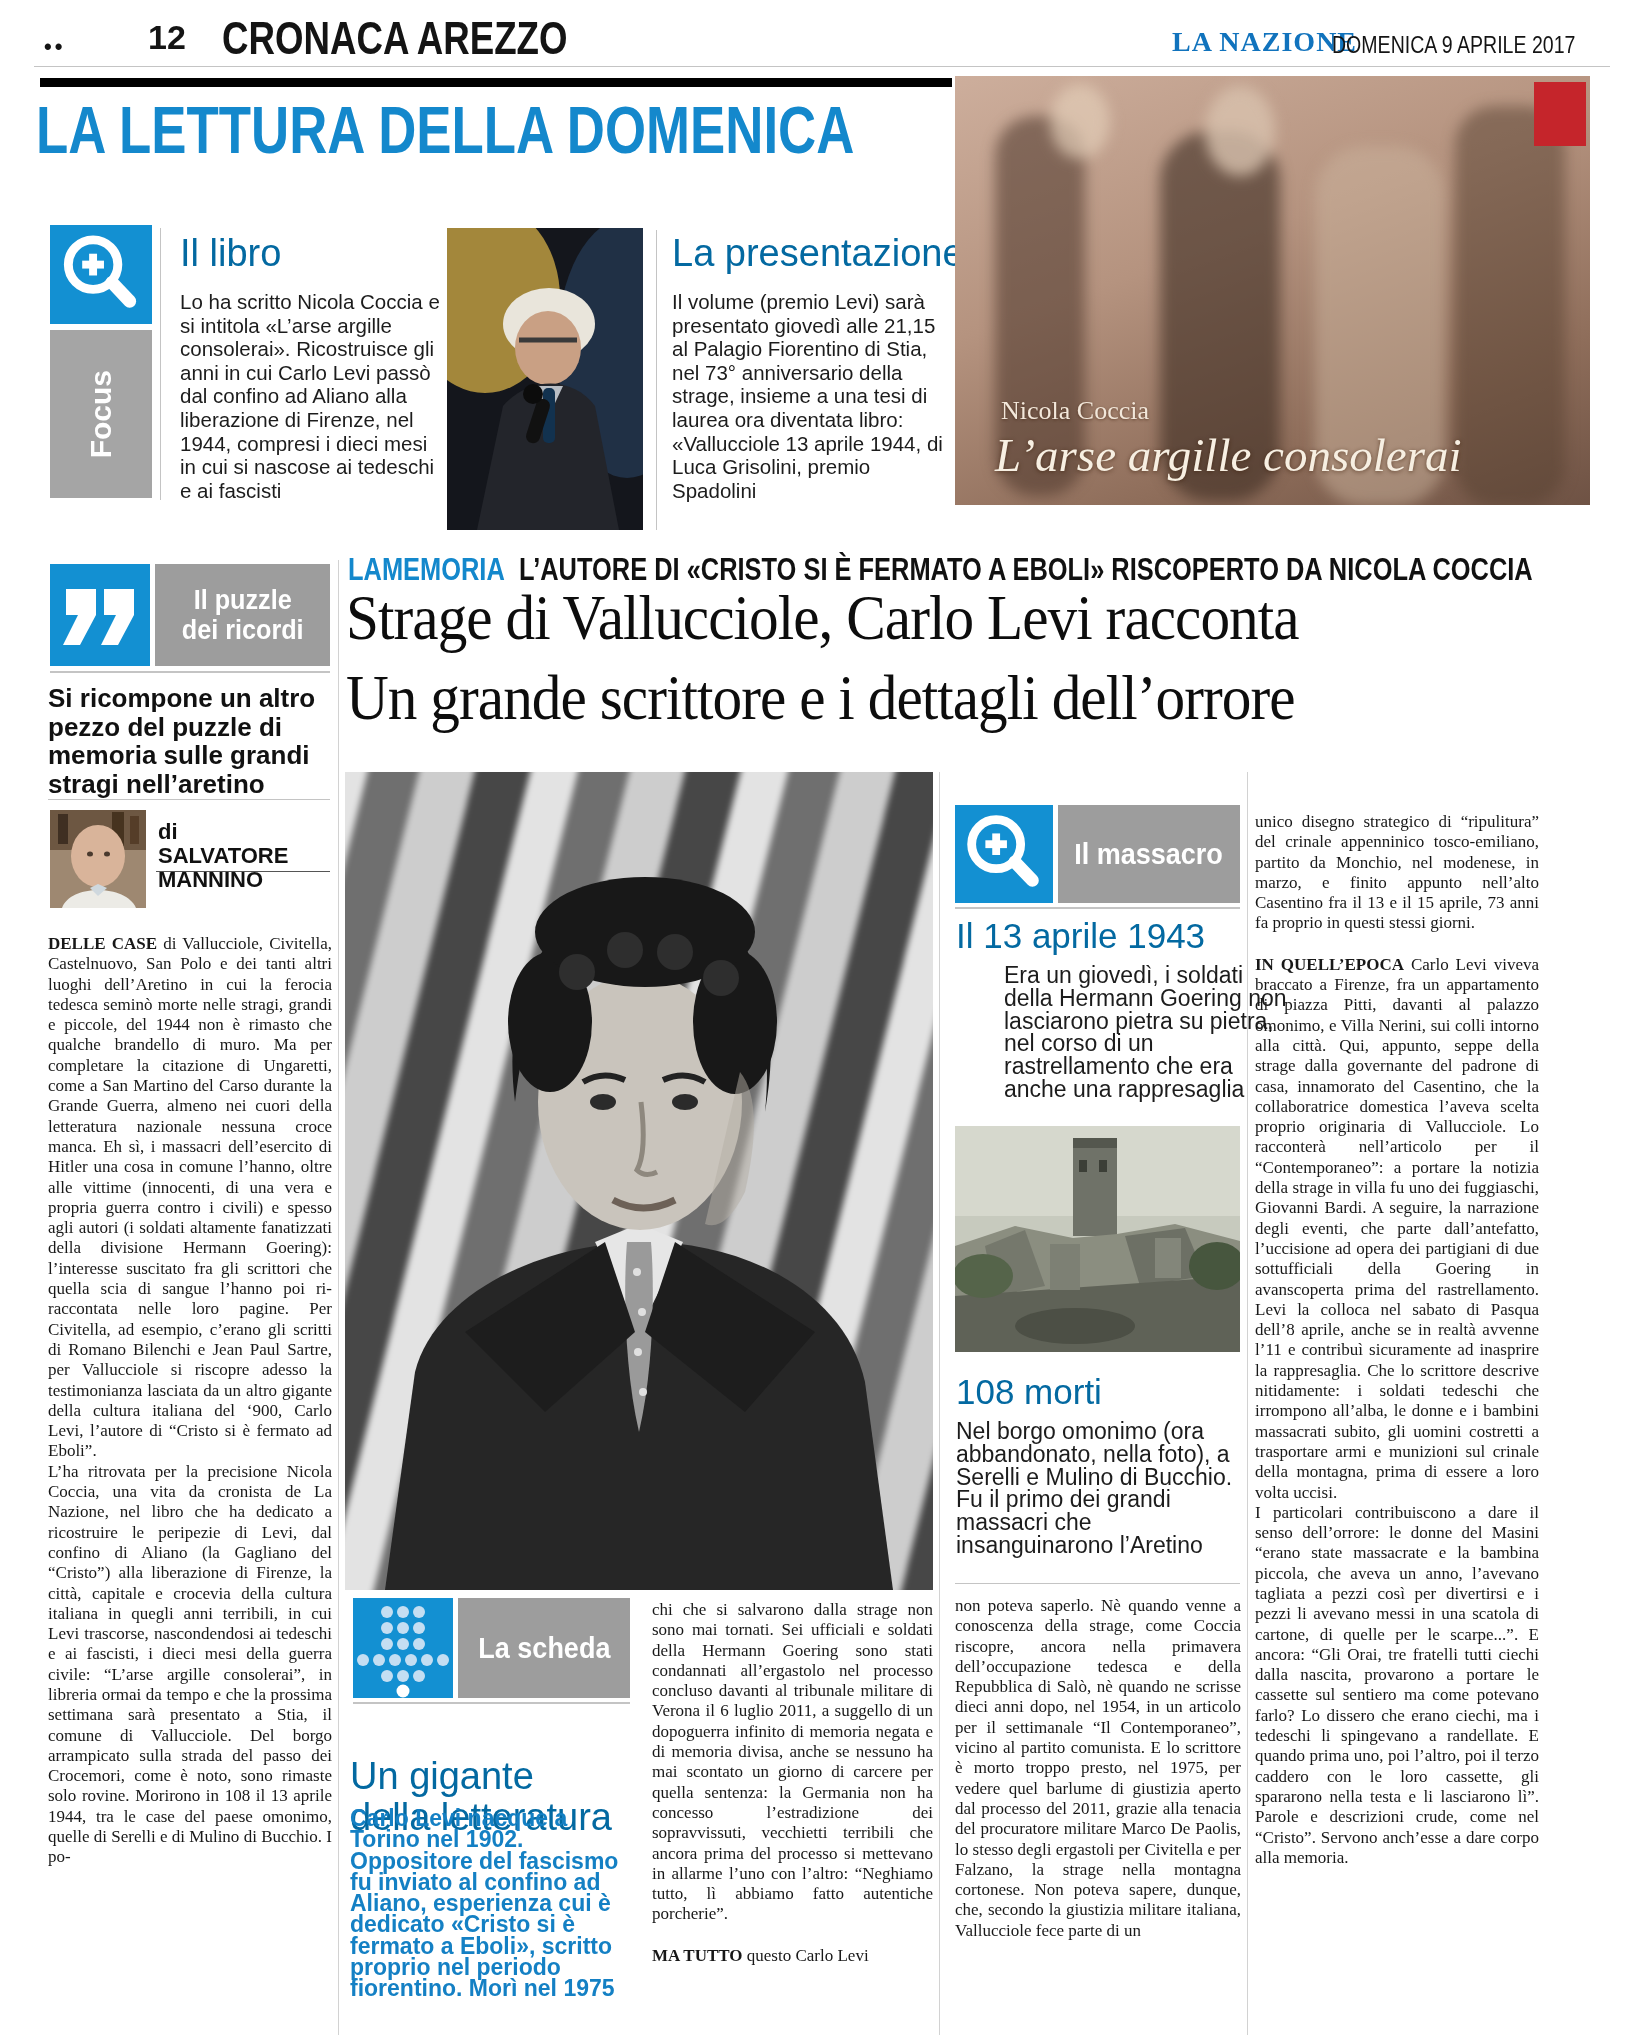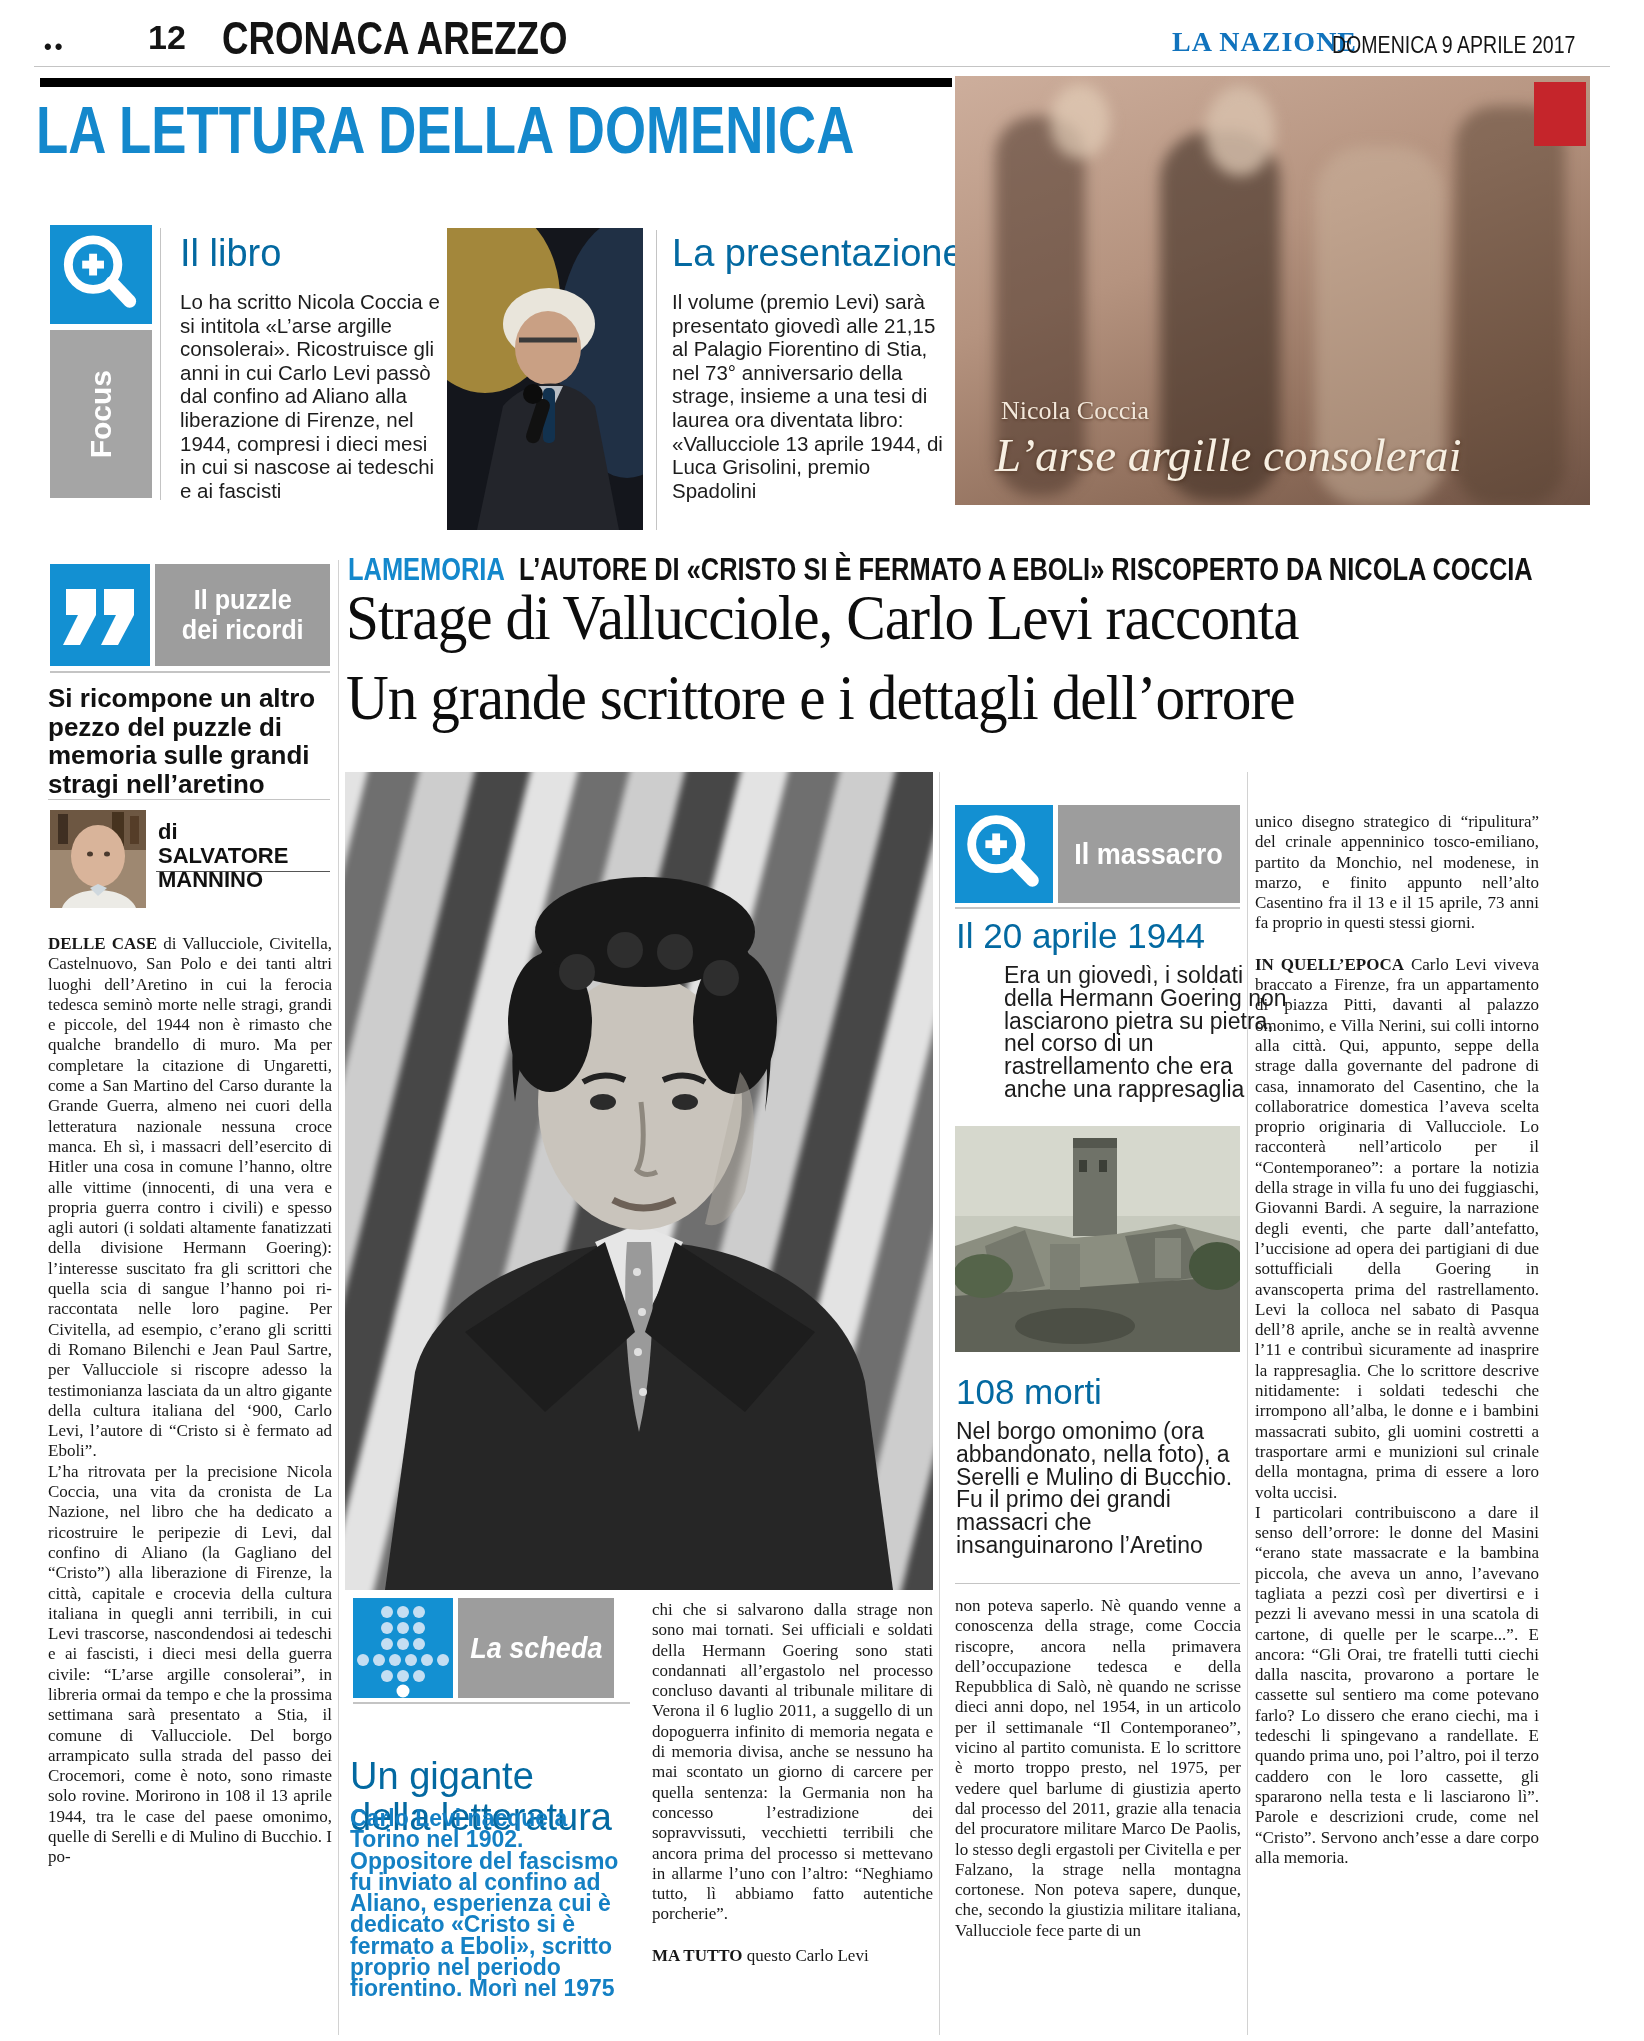--- a/index.html
+++ b/index.html
@@ -195,21 +195,21 @@
         <line x1="31" y1="40" x2="53" y2="40" stroke="#fff" stroke-width="8"></line>
         <line x1="61" y1="58" x2="79" y2="77" stroke="#fff" stroke-width="13" stroke-linecap="round"></line>
       </svg>
     </span>
   </div>
   <div class="boxlabel" style="left:1058px;top:805px;width:182px;height:98px;font-size:30px;">
     <span class="cx" style="transform:scaleX(.9);transform-origin:50% 50%;">Il massacro</span>
   </div>
   <div class="hl" style="left:955px;top:907px;width:285px;height:2px;"></div>
 
-  <div class="sechead" style="left:956px;top:916px;font-size:35px;">Il 20 aprile 1944</div>
+  <div class="sechead" style="left:956px;top:916px;font-size:35px;">Il 13 aprile 1943</div>
   <div class="secbody" style="left:1004px;top:964px;width:284px;font-size:23px;line-height:22.8px;">Era un giovedì, i soldati della Hermann Goering non lasciarono pietra su pietra, nel corso di un rastrellamento che era anche una rappresaglia</div>
 
   <div class="photo" style="left:955px;top:1126px;width:285px;height:226px;">
     <svg width="285" height="226" viewBox="0 0 285 226">
       <rect width="285" height="226" fill="#c7cabe"></rect>
       <rect y="0" width="285" height="90" fill="#d6d8cd"></rect>
       <rect x="118" y="12" width="44" height="98" fill="#6f7268"></rect>
       <rect x="118" y="12" width="44" height="10" fill="#54574e"></rect>
       <rect x="124" y="34" width="8" height="12" fill="#3c3f37"></rect>
       <rect x="144" y="34" width="8" height="12" fill="#3c3f37"></rect>
@@ -260,21 +260,21 @@
             <circle cx="74" cy="62" r="6"></circle>
             <circle cx="90" cy="62" r="6"></circle>
           <circle cx="34" cy="78" r="6"></circle>
             <circle cx="50" cy="78" r="6"></circle>
             <circle cx="66" cy="78" r="6"></circle>
         </g>
         <circle cx="50" cy="93" r="6.5" fill="#fff"></circle>
       </svg>
     </span>
   </div>
-  <div class="boxlabel" style="left:458px;top:1598px;width:156px;height:100px;font-size:30px;font-style:italic;">
+  <div class="boxlabel" style="left:458px;top:1598px;width:172px;height:100px;font-size:30px;">
     <span class="cx" style="transform:scaleX(.9);transform-origin:50% 50%;">La scheda</span>
   </div>
   <div class="hl" style="left:353px;top:1702px;width:277px;height:2px;"></div>
 
   <div class="sechead" style="left:350px;top:1712px;font-size:38px;line-height:41px;margin-top:44px;">
     <span>Un gigante</span><br>
     <span>della letteratura</span>
   </div>
   <div class="abs" style="left:350px;top:1808px;width:282px;font-size:23px;line-height:21.3px;font-weight:bold;color:#1480c4;">Carlo Levi nacque a Torino nel 1902. Oppositore del fascismo fu inviato al confino ad Aliano, esperienza cui è dedicato «Cristo si è fermato a Eboli», scritto proprio nel periodo fiorentino. Morì nel 1975</div>
 

